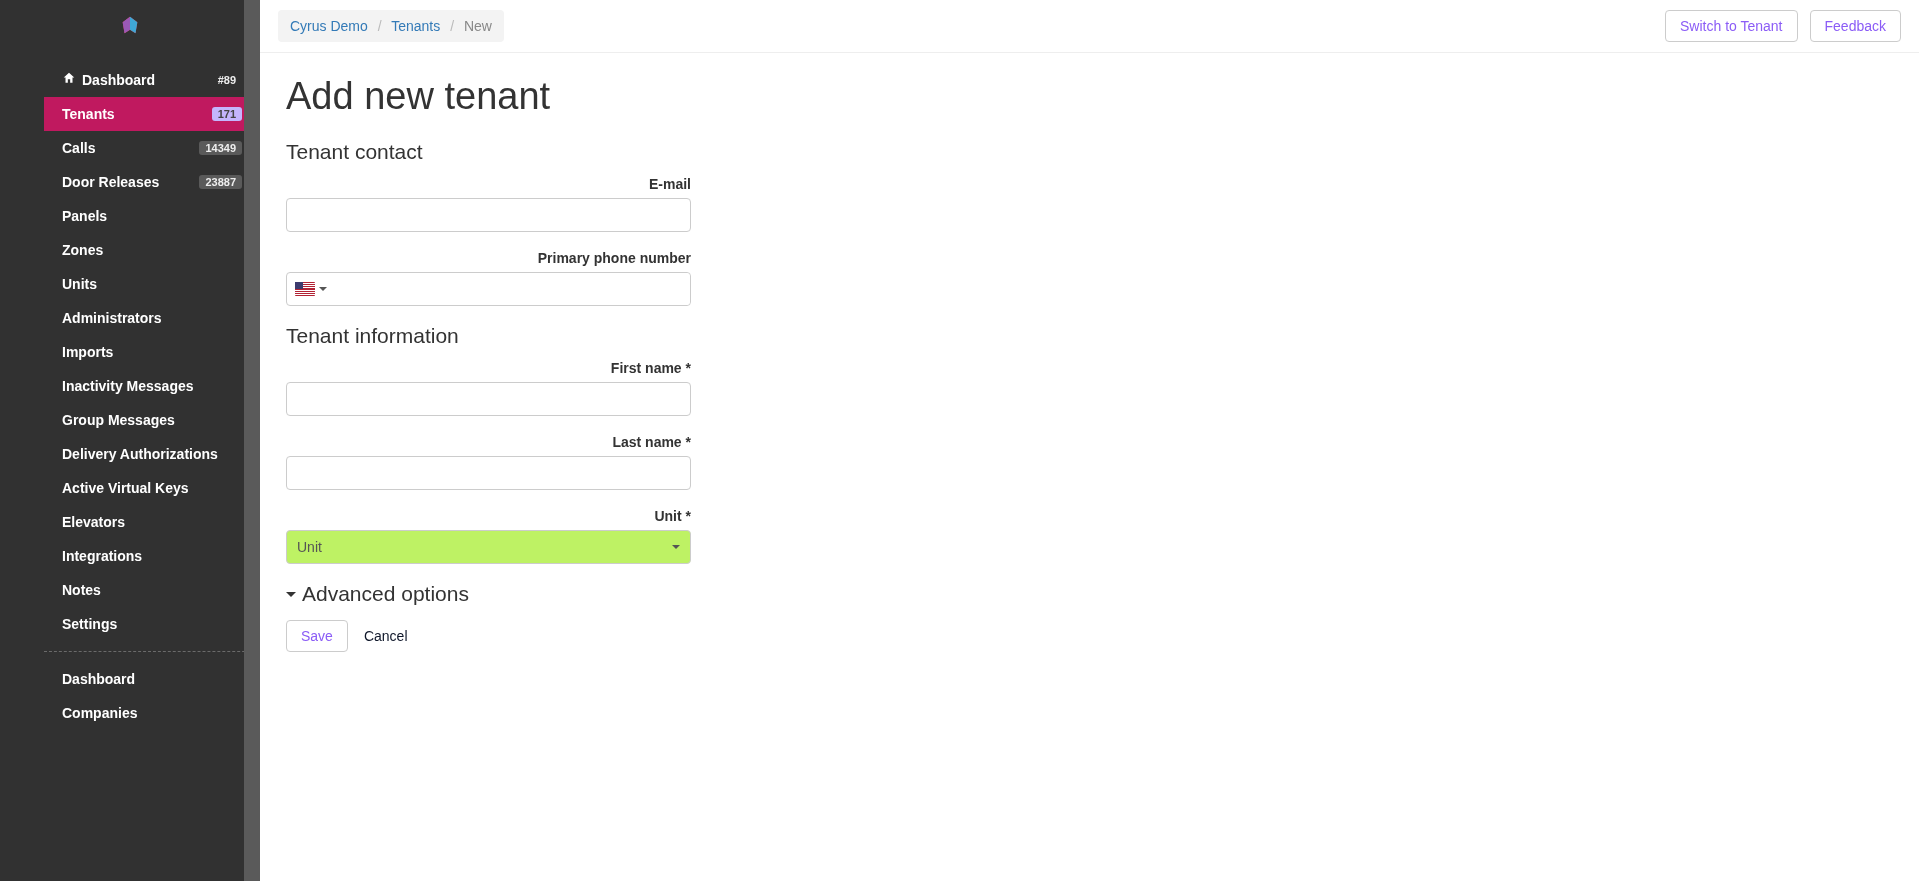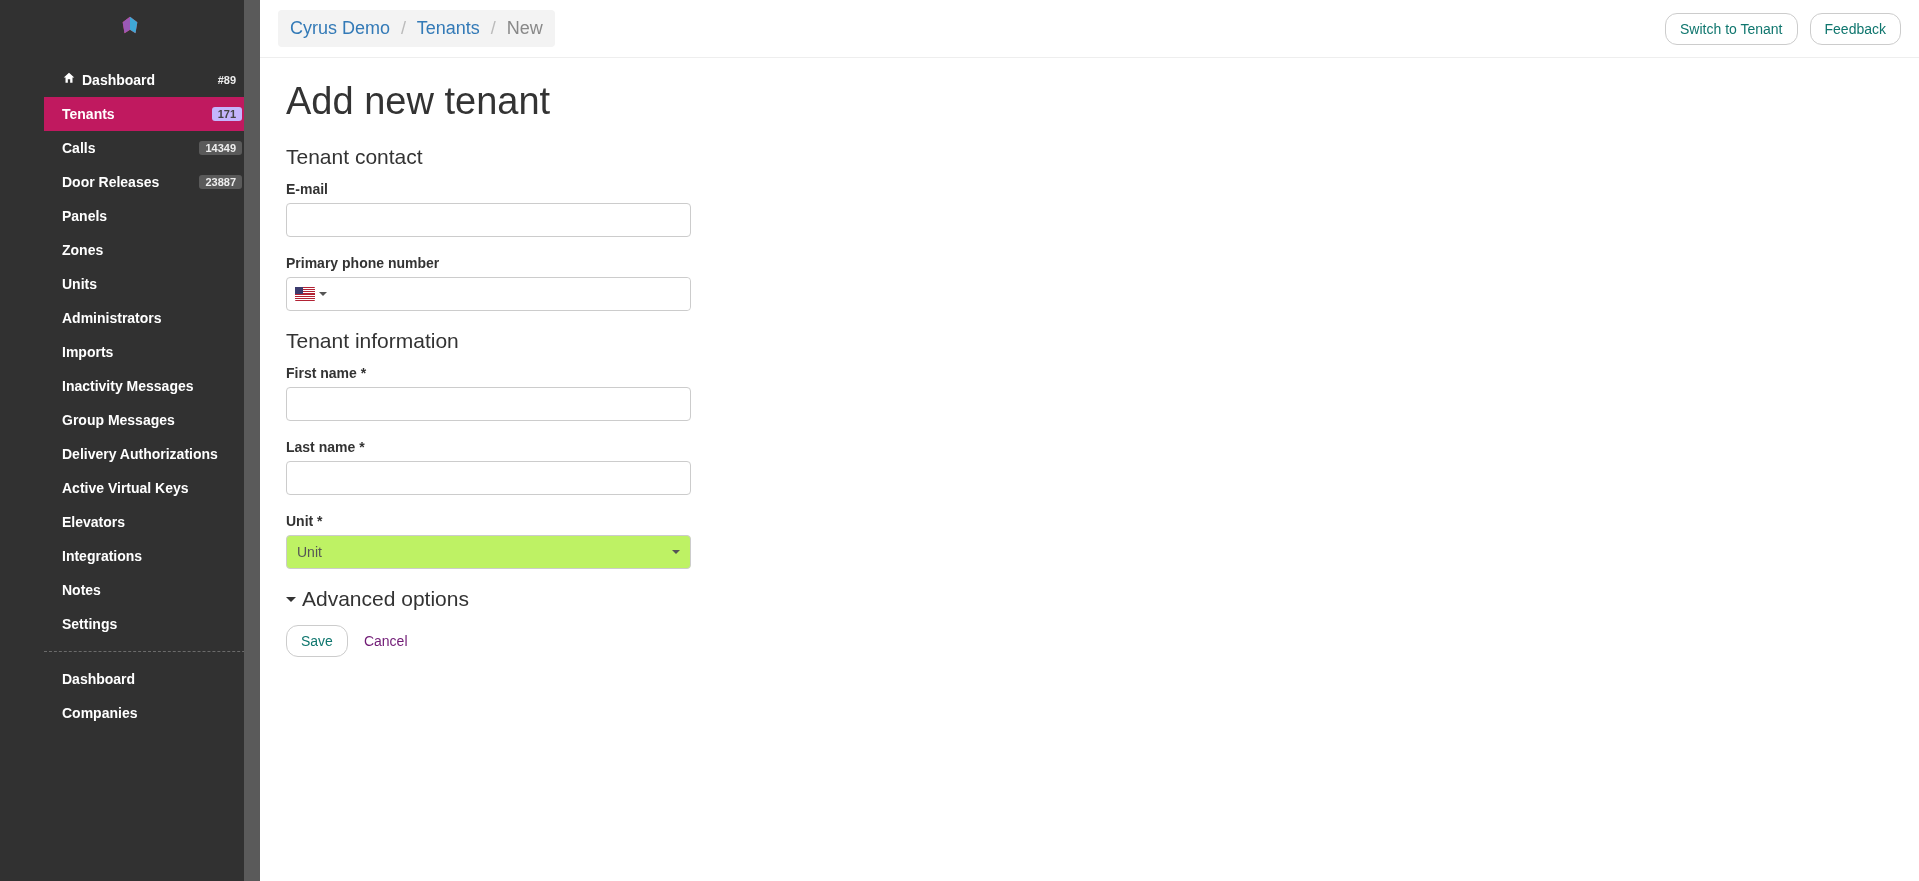--- a/index.html
+++ b/index.html
@@ -17,49 +17,49 @@
   .nav-item .left { display: flex; align-items: center; gap: 6px; }
   .nav-item .badge { background: #5a5a5a; color: #eee; border-radius: 3px; padding: 1px 6px; font-size: 11px; font-weight: 700; margin-left: 8px; }
   .nav-item .badge.light { background: #c4b5fd; color: #444; }
   .nav-item .badge.tiny { background: transparent; font-size: 11px; font-weight: 700; color: #eee; }
   .nav-sep { border: none; border-top: 1px dashed #6a6a6a; margin: 10px 0; }
   .home-icon { display: inline-block; }
 
   
   .main { flex: 1; display: flex; flex-direction: column; min-width: 0; }
   .topbar { display: flex; align-items: center; justify-content: space-between; padding: 10px 18px; border-bottom: 1px solid #eee; }
-  .breadcrumbs { background: #f3f3f3; border-radius: 4px; padding: 8px 12px; font-size: 18px; }
+  .breadcrumbs { background: #f3f3f3; border-radius: 4px; padding: 8px 12px; font-size: 14px; }
   .breadcrumbs a { color: #337ab7; text-decoration: none; }
   .breadcrumbs .sep { color: #bbb; padding: 0 6px; }
   .breadcrumbs .current { color: #888; }
   .top-buttons { display: flex; gap: 12px; }
-  .btn { background: #fff; border: 1px solid #ccc; border-radius: 12px; padding: 7px 14px; font-size: 14px; cursor: pointer; color: #0f766e; }
+  .btn { background: #fff; border: 1px solid #ccc; border-radius: 4px; padding: 7px 14px; font-size: 14px; cursor: pointer; color: #8b5cf6; }
 
   .content { padding: 22px 26px; max-width: 720px; }
   h1.page-title { font-size: 38px; font-weight: 500; color: #333; margin-bottom: 22px; }
   h2.section { font-size: 21px; font-weight: 400; color: #333; margin: 10px 0 12px; }
   .form-group { margin-bottom: 18px; max-width: 405px; }
-  .form-group label { display: block; font-weight: 700; font-size: 14px; margin-bottom: 6px; }
+  .form-group label { display: block; font-weight: 700; font-size: 14px; margin-bottom: 6px; text-align: right; }
   .form-control { width: 100%; padding: 7px 10px; border: 1px solid #ccc; border-radius: 4px; font-size: 14px; height: 34px; background: #fff; }
   .phone-input { display: flex; align-items: center; border: 1px solid #ccc; border-radius: 4px; height: 34px; background: #fff; }
   .flag-btn { display: flex; align-items: center; gap: 4px; padding: 0 8px; cursor: pointer; height: 100%; }
   .flag-us { width: 20px; height: 14px; background: linear-gradient(#b22234 0 7.7%, #fff 7.7% 15.4%, #b22234 15.4% 23.1%, #fff 23.1% 30.8%, #b22234 30.8% 38.5%, #fff 38.5% 46.2%, #b22234 46.2% 53.8%, #fff 53.8% 61.5%, #b22234 61.5% 69.2%, #fff 69.2% 76.9%, #b22234 76.9% 84.6%, #fff 84.6% 92.3%, #b22234 92.3% 100%); position: relative; border-radius: 1px; }
   .flag-us::before { content: ""; position: absolute; left: 0; top: 0; width: 8px; height: 7px; background: #3c3b6e; }
   .caret { width: 0; height: 0; border-left: 4px solid transparent; border-right: 4px solid transparent; border-top: 4px solid #555; }
   .phone-input input { border: none; flex: 1; height: 100%; padding: 0 8px; font-size: 14px; outline: none; border-radius: 0 4px 4px 0; }
 
   .select-wrap { position: relative; }
   .select-display { width: 100%; padding: 7px 10px; border: 1px solid #ccc; border-radius: 4px; font-size: 14px; height: 34px; background: #bef264; color: #555; display: flex; align-items: center; justify-content: space-between; cursor: pointer; }
   .select-display .caret { margin-left: auto; }
 
   .adv-toggle { display: flex; align-items: center; gap: 6px; font-size: 21px; font-weight: 400; color: #333; cursor: pointer; margin: 12px 0 14px; }
   .adv-toggle .caret2 { width: 0; height: 0; border-left: 5px solid transparent; border-right: 5px solid transparent; border-top: 5px solid #333; }
 
   .actions { display: flex; align-items: center; gap: 16px; }
-  .link-cancel { color: #701a75; text-decoration: none; cursor: pointer; font-size: 14px; }
+  .link-cancel { color: #0f172a; text-decoration: none; cursor: pointer; font-size: 14px; }
 </style>
 </head>
 <body>
 
 <nav class="sidebar">
   <div class="logo-bar">
     <span>
       <svg viewBox="0 0 24 24">
           <path d="M12 2 L4 8 L6 20 L12 16 L18 20 L20 8 Z" fill="#e2445c"></path>
           <path d="M12 2 L20 8 L18 20 L12 16 Z" fill="#3fa7d6"></path>

